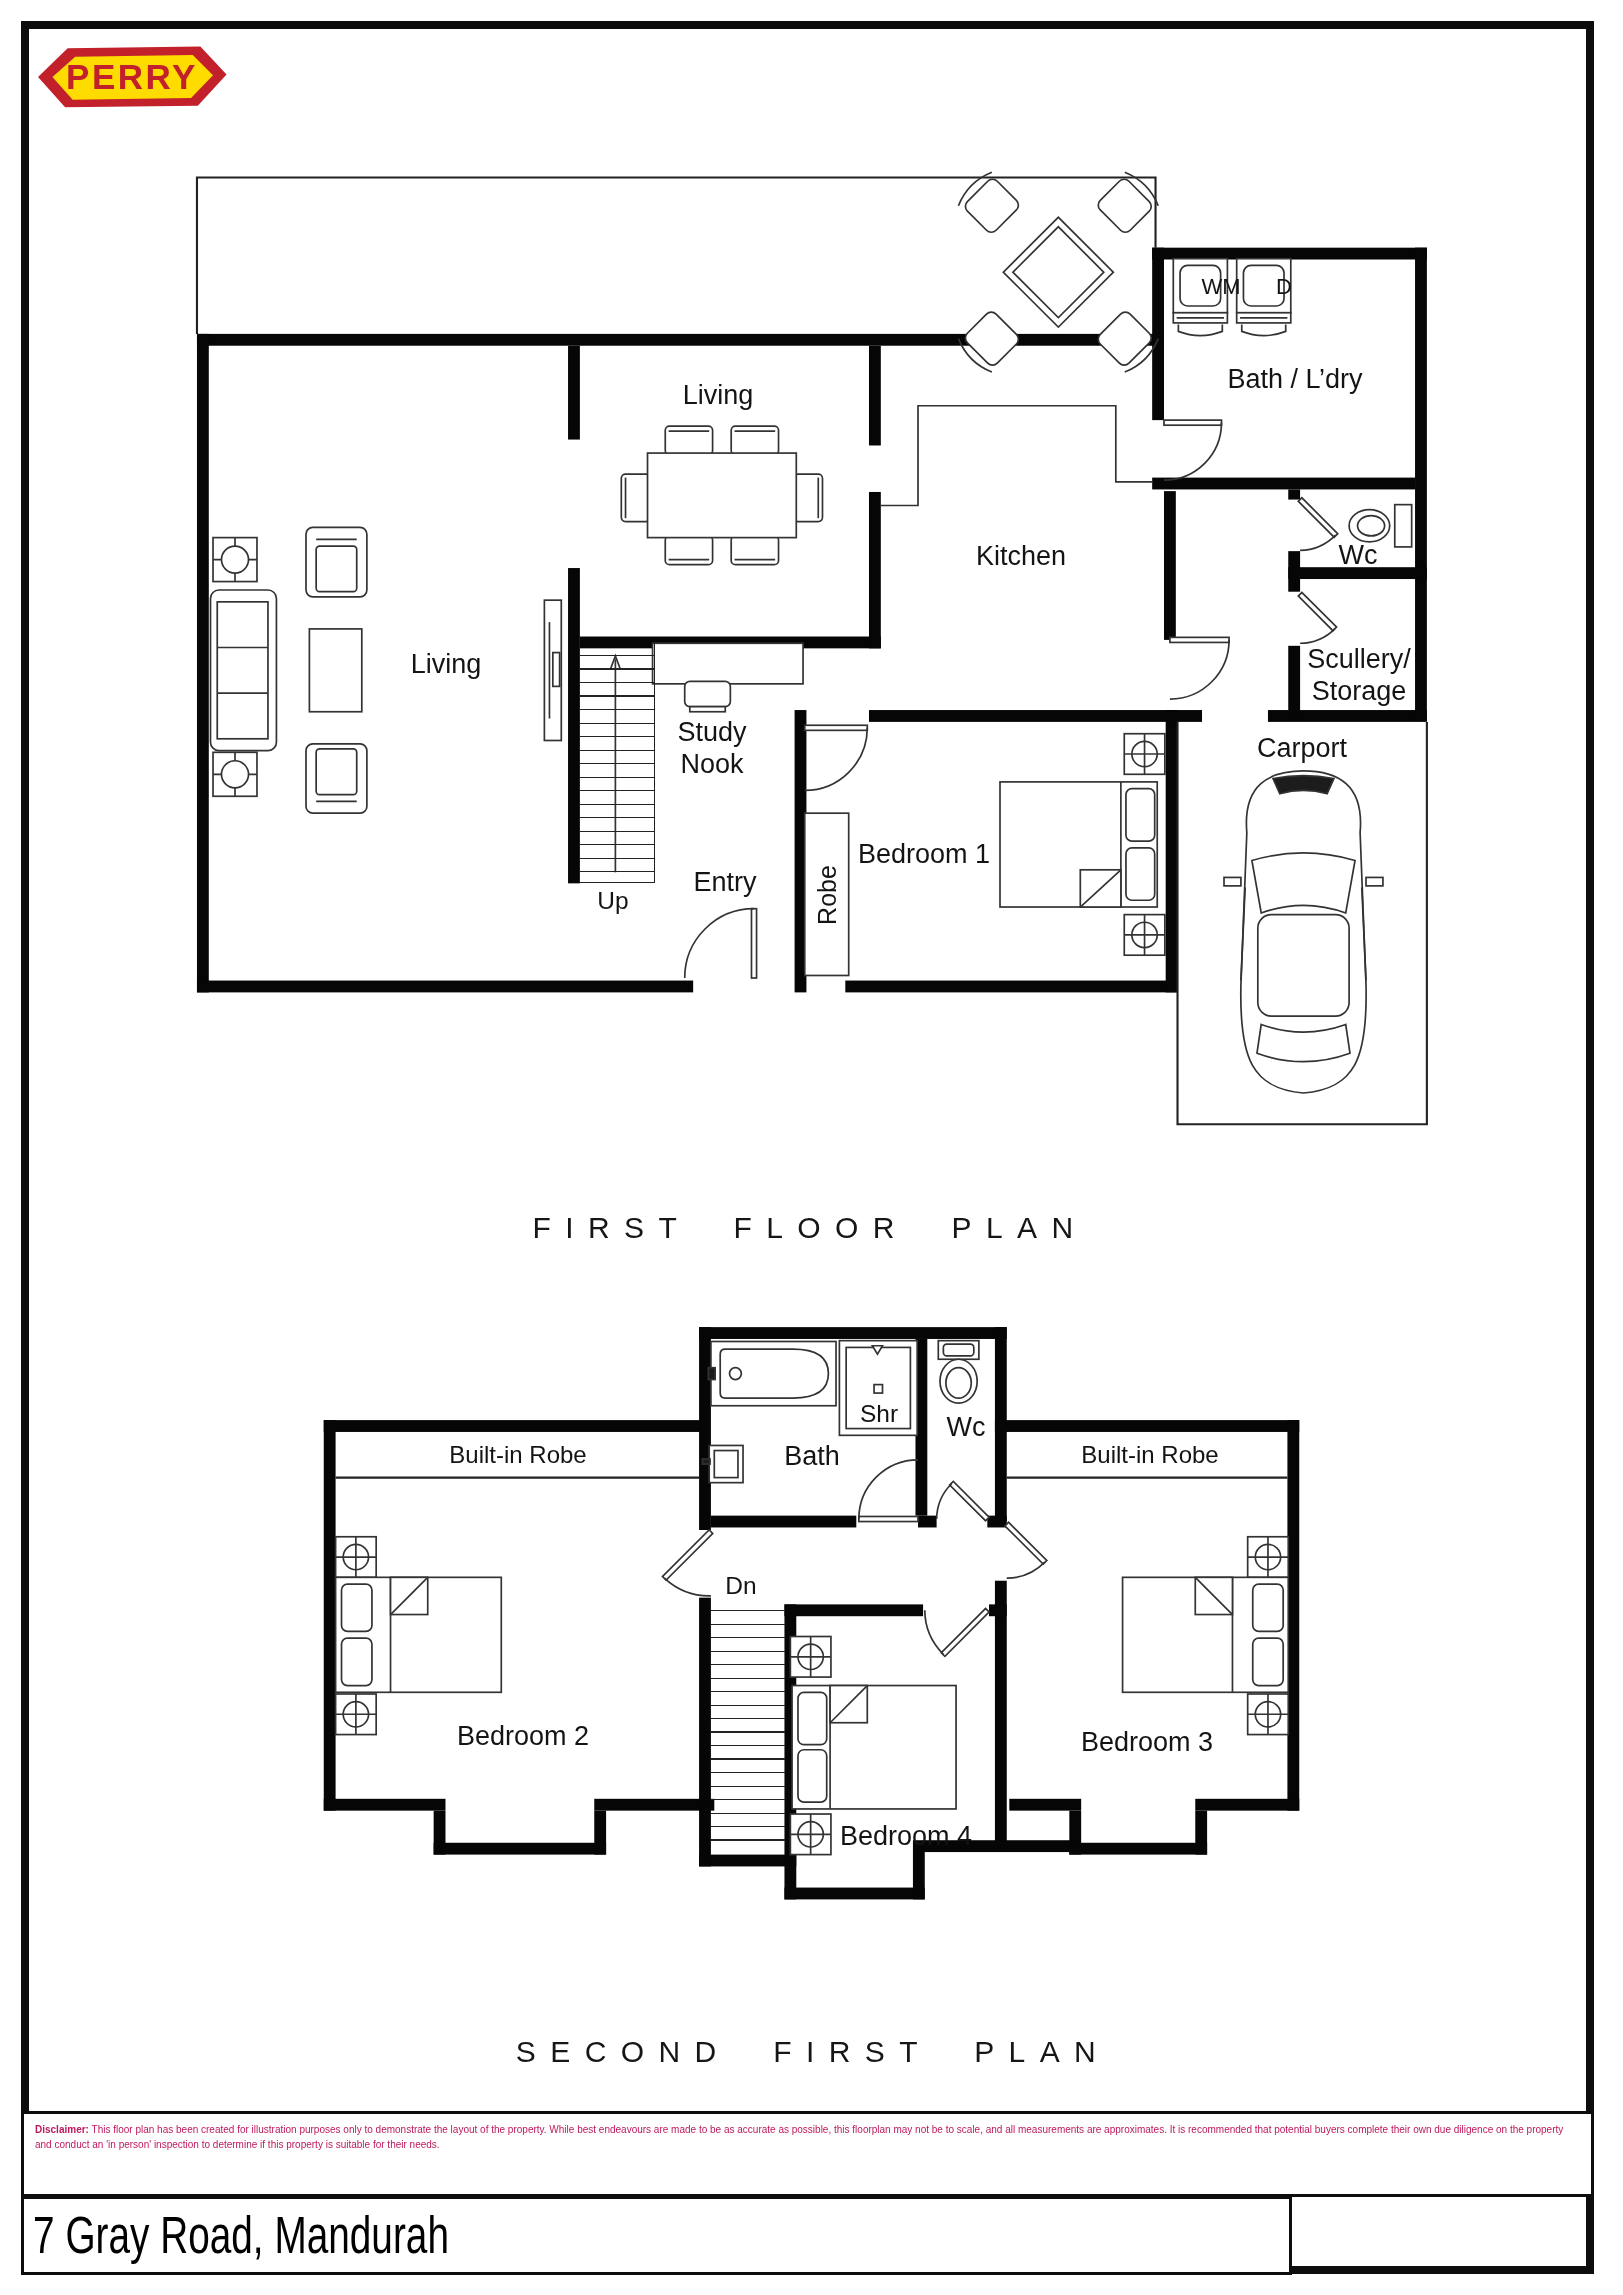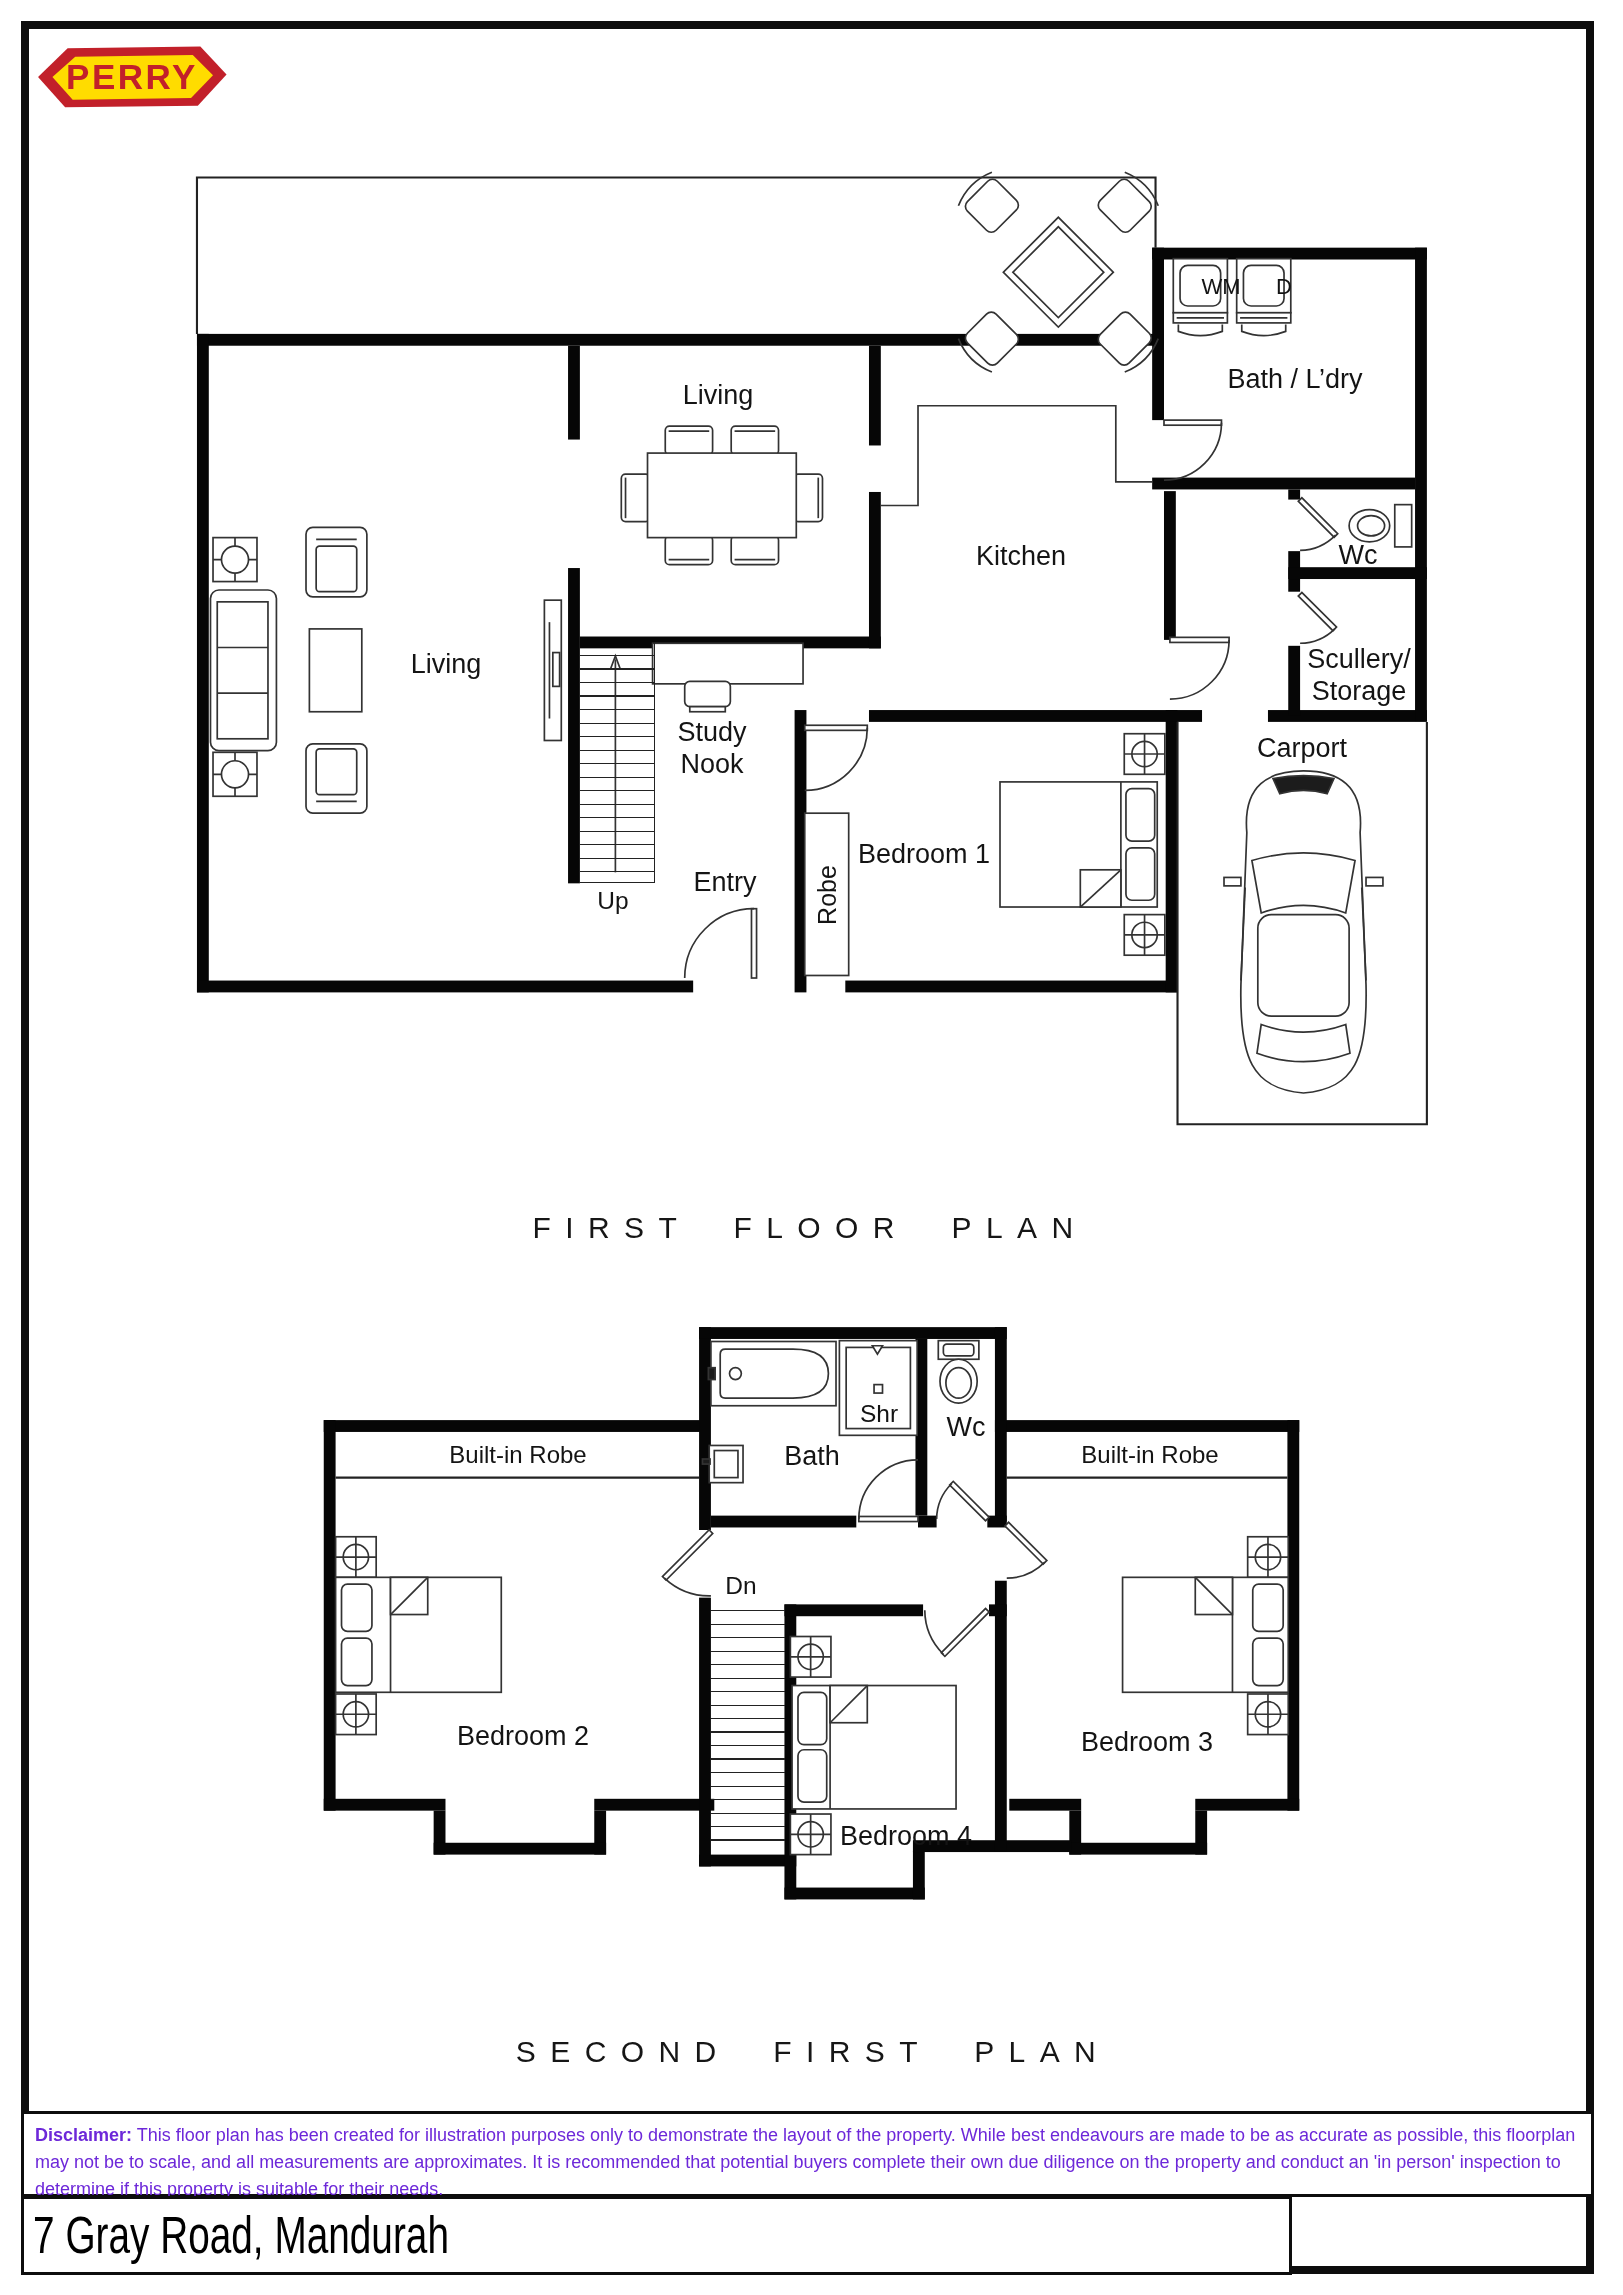--- a/index.html
+++ b/index.html
@@ -16,21 +16,21 @@
   .lbl.bir{font-size:24px;}
   .title{position:absolute;transform:translate(-50%,-50%);white-space:nowrap;
          font-size:30px;letter-spacing:14.4px;word-spacing:20px;color:#161616;}
   .logo-text{position:absolute;left:132px;top:77px;transform:translate(-50%,-50%);
              font-size:35px;font-weight:700;letter-spacing:2.5px;color:#c2202a;}
   .stairs{position:absolute;background:repeating-linear-gradient(to bottom,transparent 0 12px,#222 12px 13.5px);}
   .stairs1{left:580px;top:643px;width:75px;height:240px;border-right:1.7px solid #222;border-bottom:1.7px solid #222;box-sizing:border-box;}
   .stairs2{left:711px;top:1598px;width:74px;height:254px;}
   .disclaimer{position:absolute;left:21px;top:2111px;width:1573px;height:86px;
               border:3.4px solid #0d0d0d;box-sizing:border-box;background:#fff;
-              padding:7.6px 11px;font-size:18px;line-height:1.5;color:#6d28d9;}
+              padding:7.6px 11px;font-size:10px;line-height:1.5;color:#be185d;}
   .disclaimer b{font-weight:700;}
   .address{position:absolute;left:21px;top:2196px;width:1271px;height:79px;
            border:3.4px solid #0d0d0d;box-sizing:border-box;background:#fff;
            display:flex;align-items:center;text-align:center;}
   .address .addr-text{font-size:51px;color:#000;transform:scaleX(0.76);
                       transform-origin:left center;padding-left:12px;white-space:nowrap;}
 </style>
 </head>
 <body>
 

